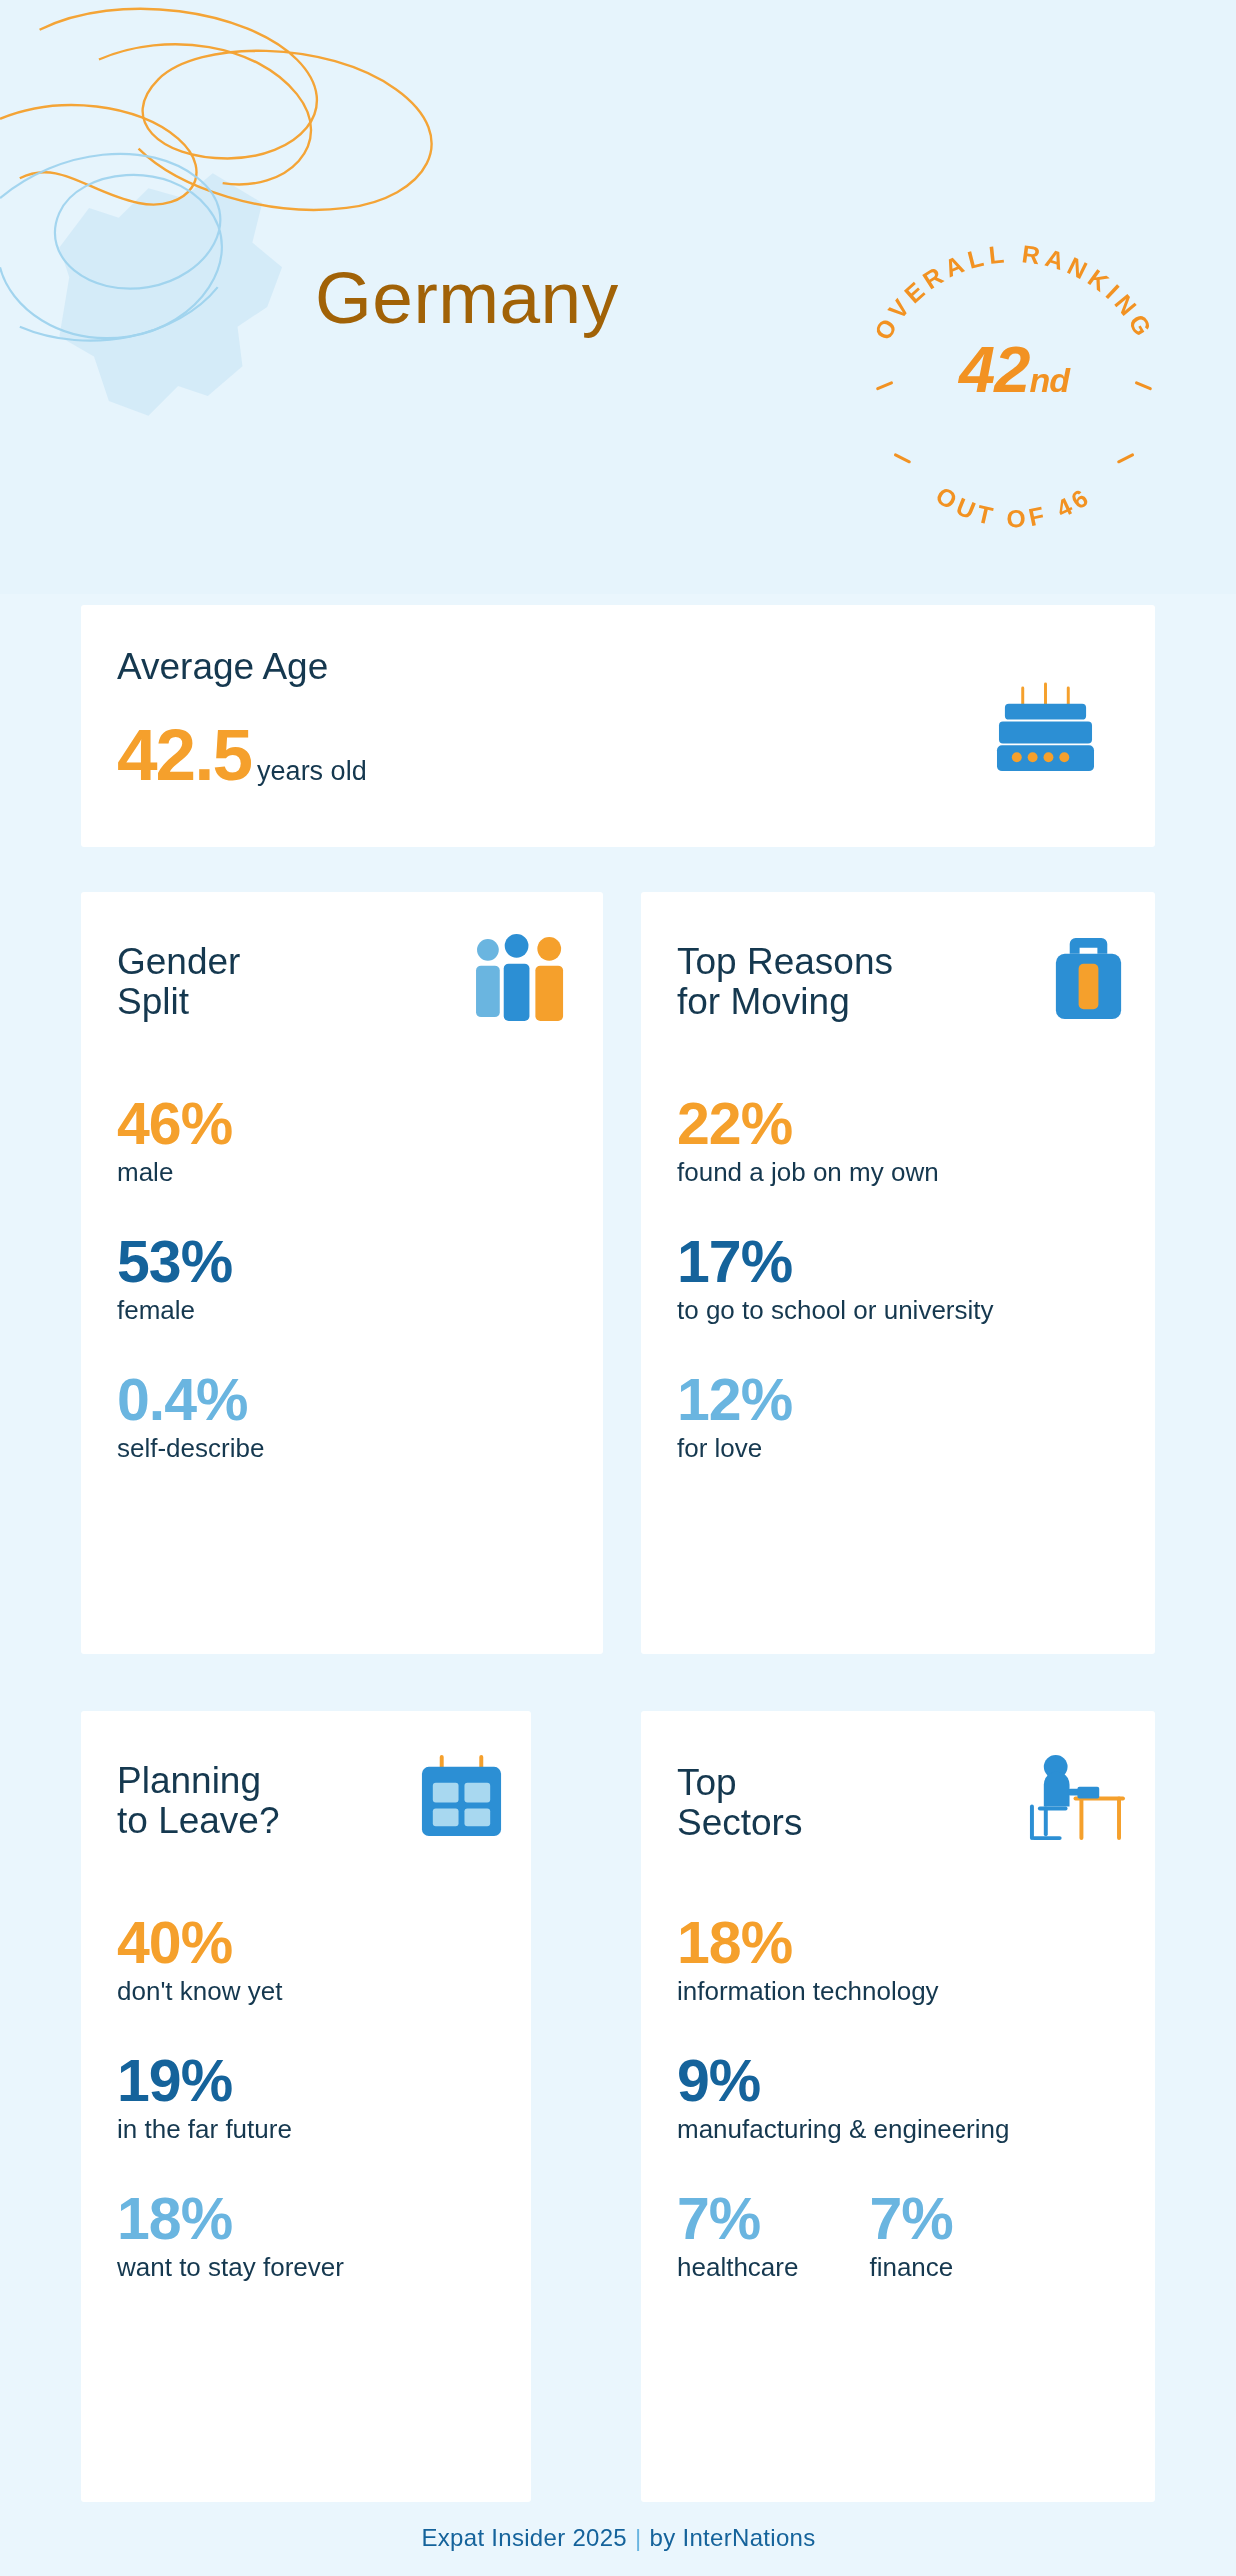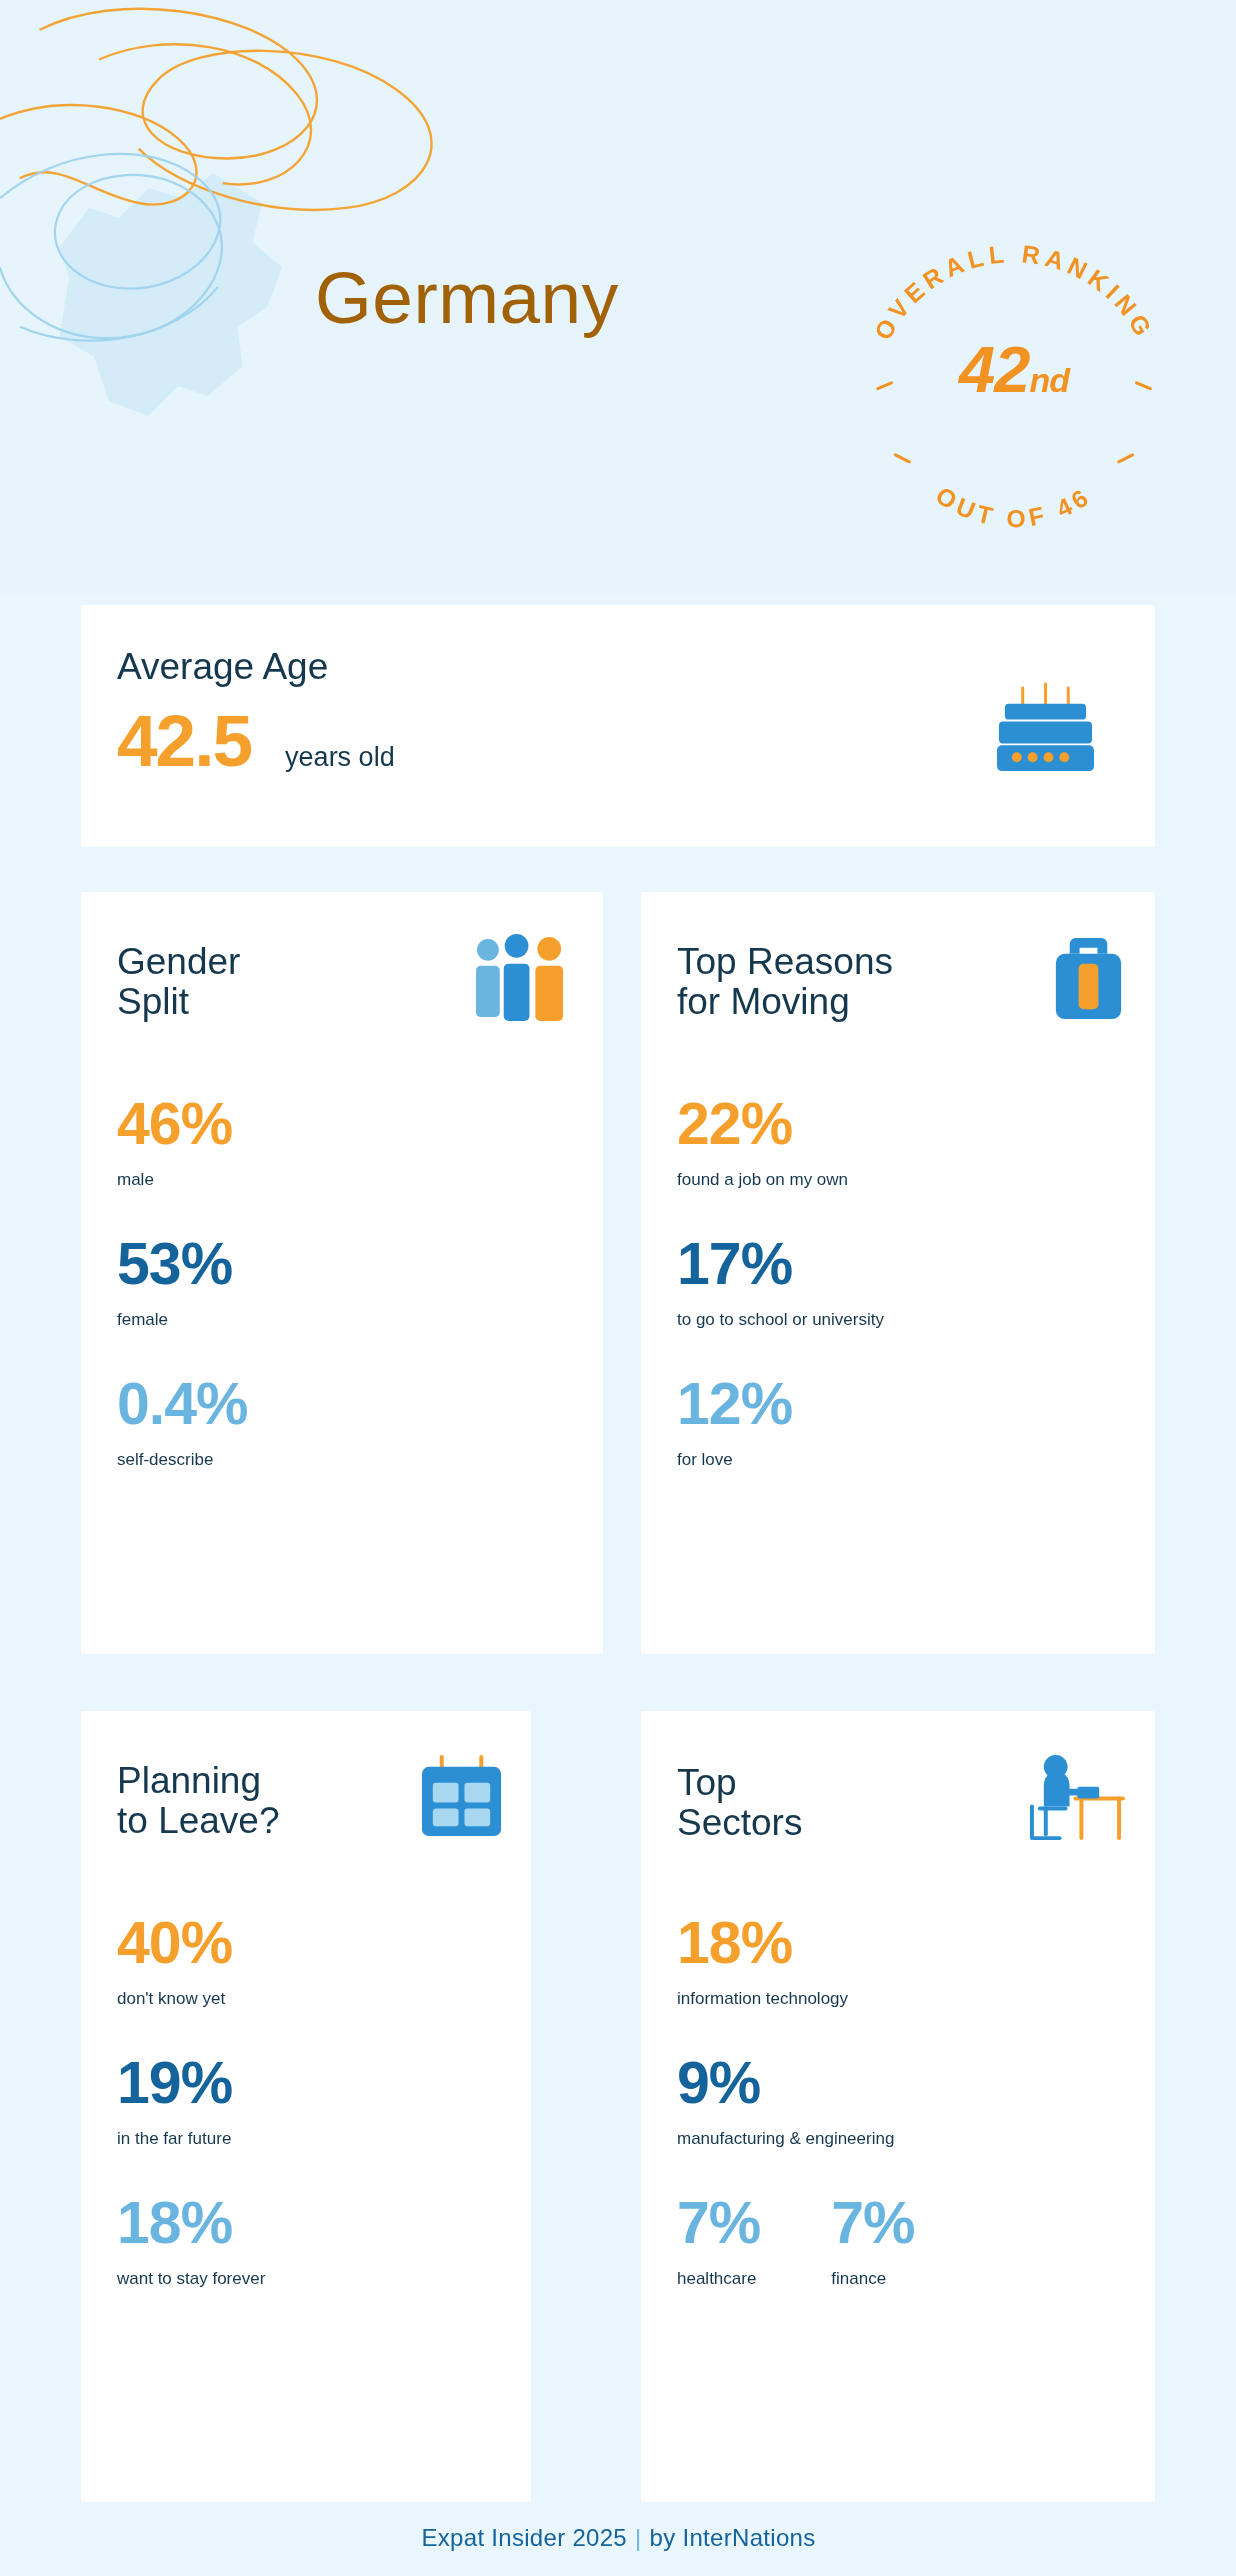--- a/index.html
+++ b/index.html
@@ -83,32 +83,32 @@
     color: #15384f;
     font-weight: 400;
   }
   .stat-value {
     font-size: 59px;
     font-weight: 700;
     letter-spacing: -1px;
     line-height: 1;
   }
   .stat-label {
-    font-size: 17px;
+    font-size: 26px;
     color: #15384f;
-    margin-top: 16px;
+    margin-top: 3px;
   }
   .c-orange { color: #f5a02c; }
   .c-dark   { color: #15639b; }
   .c-light  { color: #6ab5e0; }
 
   
   #card-age { left: 81px; top: 0px; width: 1074px; height: 242px; }
   #card-age .card-title { position: absolute; left: 36px; top: 42px; }
-  #card-age .age-row { position: absolute; left: 36px; top: 94px; display: flex; align-items: baseline; gap: 28px; }
+  #card-age .age-row { position: absolute; left: 36px; top: 108px; display: flex; align-items: baseline; }
   #card-age .age-num { font-size: 73px; font-weight: 700; color: #f5a02c; letter-spacing: -2px; }
   #card-age .age-unit { font-size: 27px; color: #15384f; margin-left: 6px; }
   #card-age .icon-wrap { position: absolute; right: 55px; top: 77px; }
 
   
   #card-gender  { left: 81px;  top: 287px;  width: 522px; height: 762px; }
   #card-reasons { left: 641px; top: 287px;  width: 514px; height: 762px; }
   #card-leave   { left: 81px;  top: 1106px; width: 450px; height: 791px; }
   #card-sectors { left: 641px; top: 1106px; width: 514px; height: 791px; }
 

